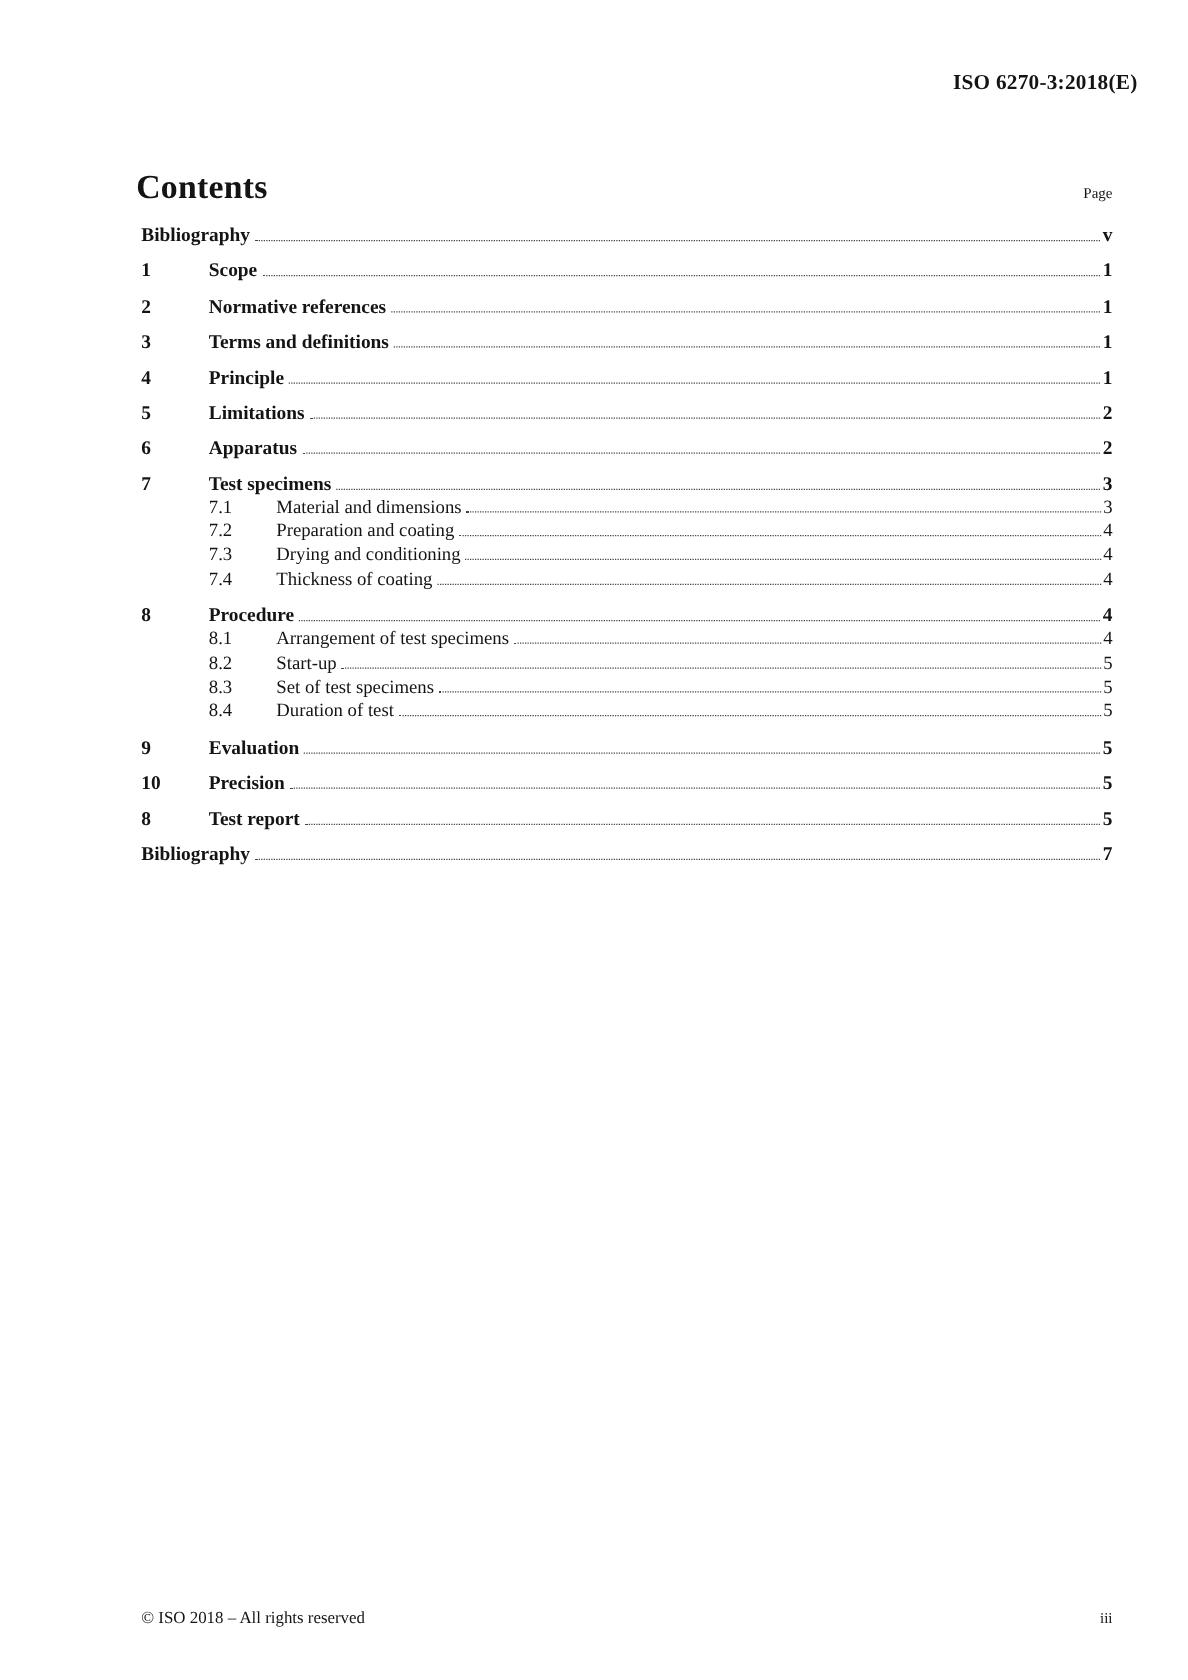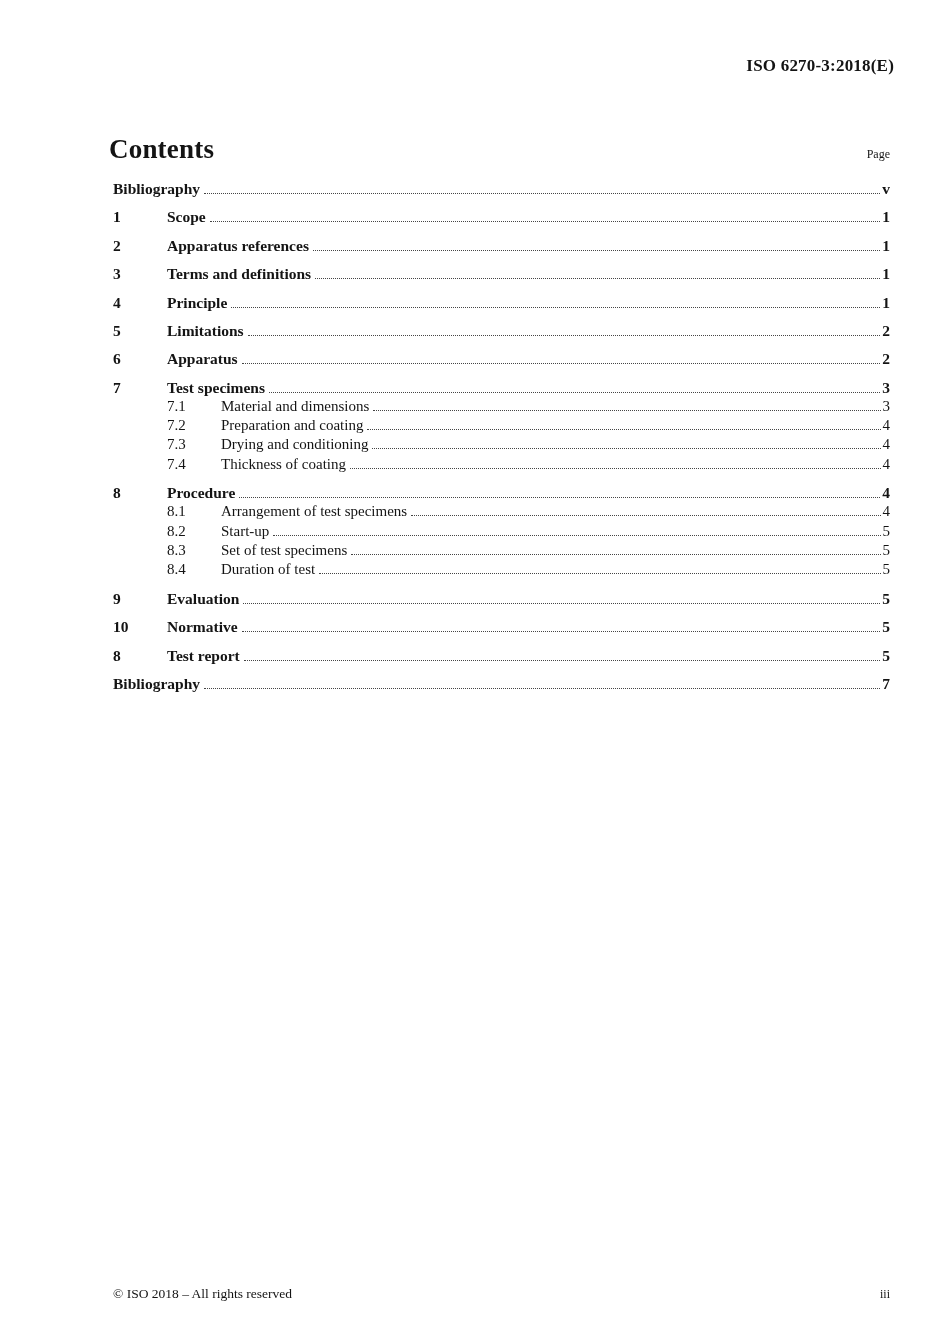--- a/index.html
+++ b/index.html
@@ -15,21 +15,21 @@
     color: #141414;
     overflow: hidden;
   }
   .page {
     width: 950px;
     height: 1344px;
     position: relative;
   }
   .doc-header {
     padding-top: 55px;
-    padding-right: 56px;
+    padding-right: 40px;
     text-align: right;
     font-weight: bold;
     font-size: 17px;
     line-height: 22px;
     letter-spacing: 0.2px;
   }
   .contents-row {
     margin: 56px 60px 0 109px;
     display: flex;
     justify-content: space-between;
@@ -119,21 +119,21 @@
 
     <div class="row main">
       <span class="num">1</span>
       <span class="t">Scope</span>
       <span class="dots"></span>
       <span class="pg">1</span>
     </div>
 
     <div class="row main">
       <span class="num">2</span>
-      <span class="t">Apparatus references</span>
+      <span class="t">Normative references</span>
       <span class="dots"></span>
       <span class="pg">1</span>
     </div>
 
     <div class="row main">
       <span class="num">3</span>
       <span class="t">Terms and definitions</span>
       <span class="dots"></span>
       <span class="pg">1</span>
     </div>
@@ -231,21 +231,21 @@
 
     <div class="row main">
       <span class="num">9</span>
       <span class="t">Evaluation</span>
       <span class="dots"></span>
       <span class="pg">5</span>
     </div>
 
     <div class="row main">
       <span class="num">10</span>
-      <span class="t">Normative</span>
+      <span class="t">Precision</span>
       <span class="dots"></span>
       <span class="pg">5</span>
     </div>
 
     <div class="row main">
       <span class="num">8</span>
       <span class="t">Test report</span>
       <span class="dots"></span>
       <span class="pg">5</span>
     </div>

